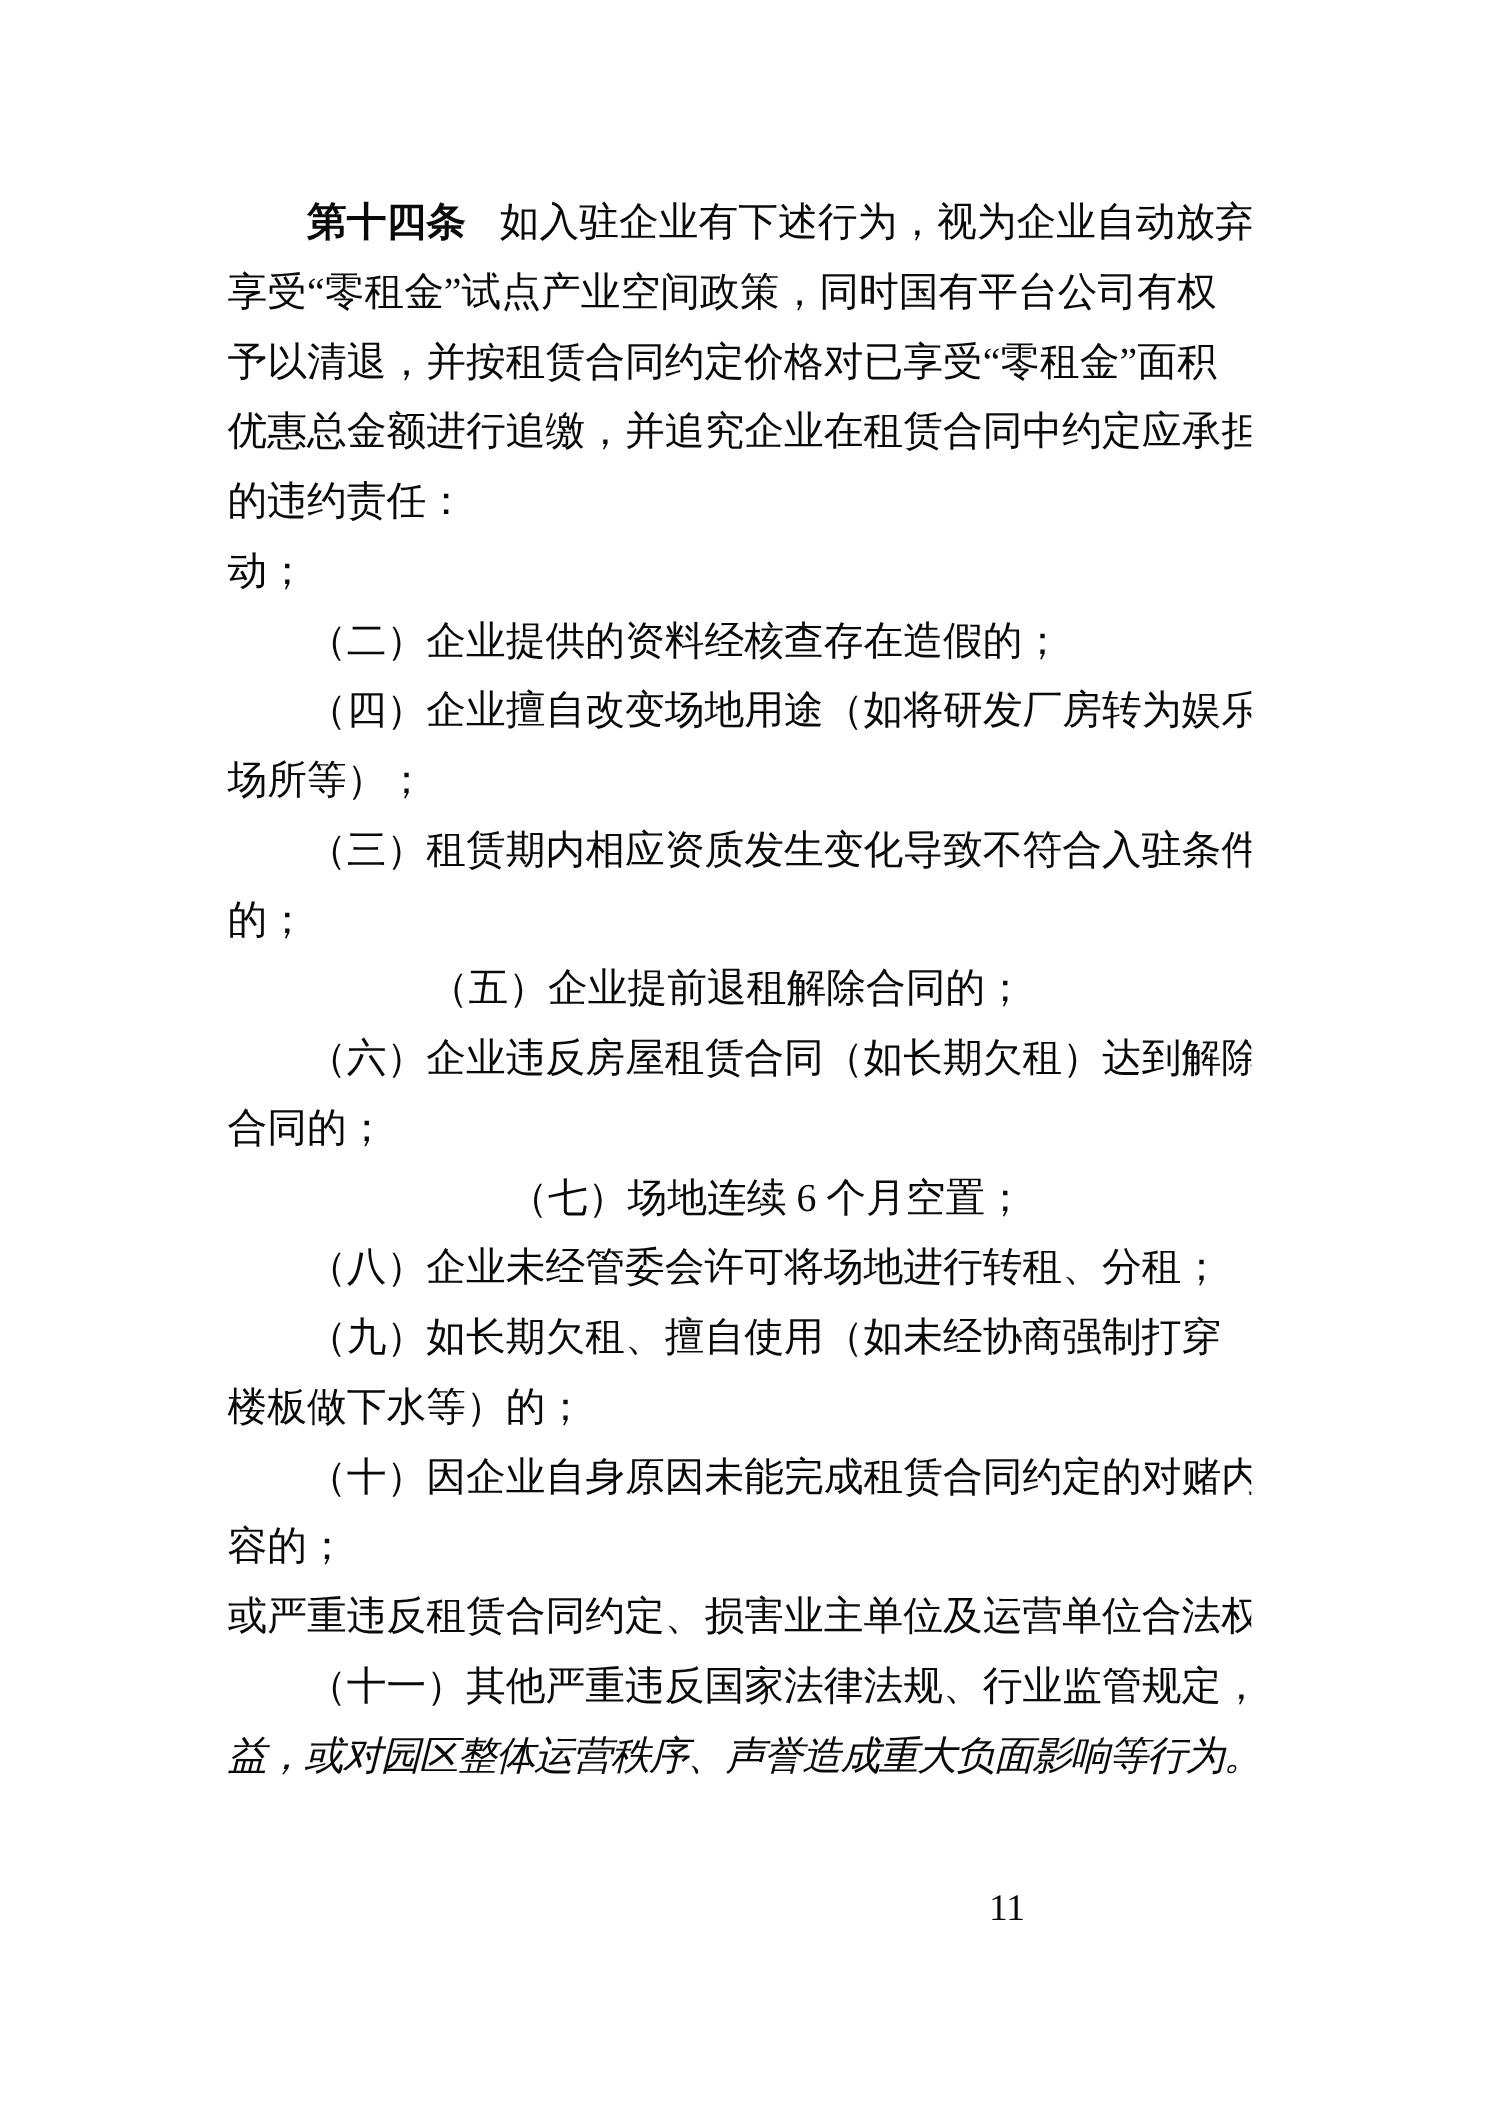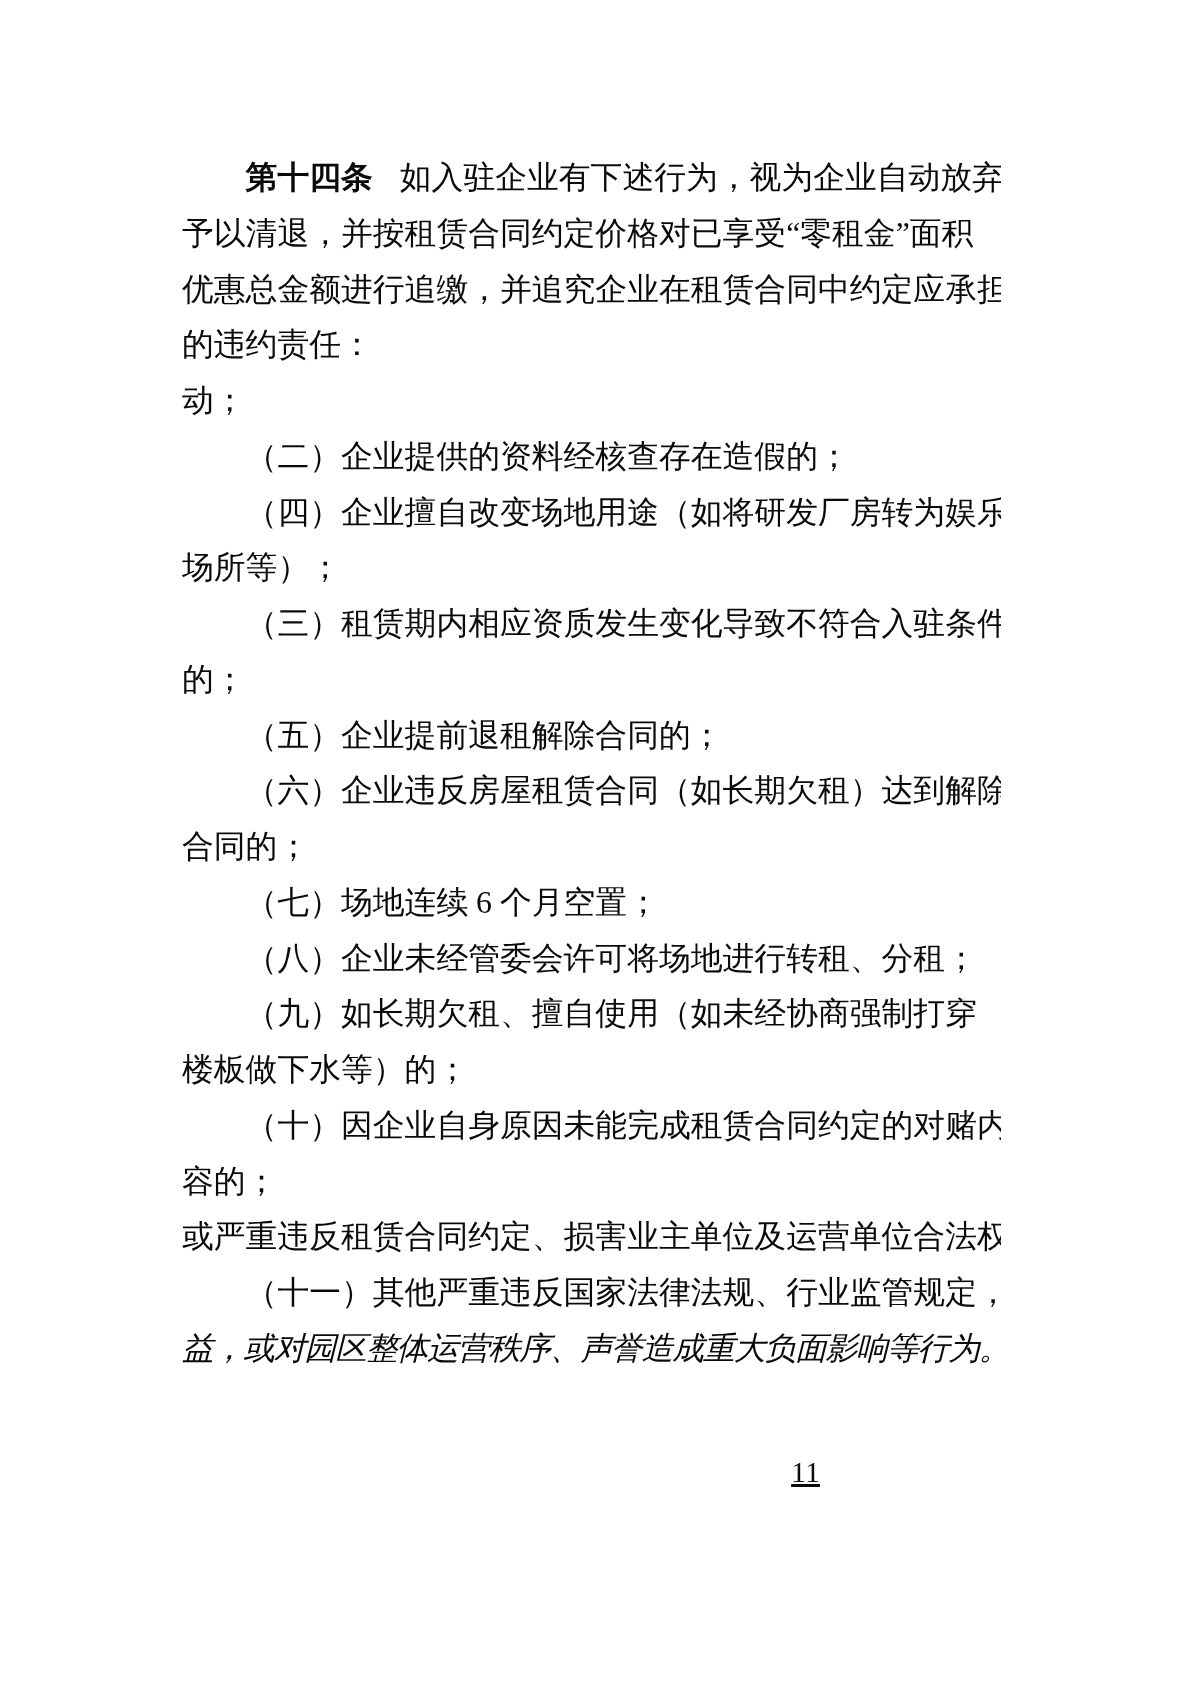--- a/index.html
+++ b/index.html
@@ -18,45 +18,45 @@
     color: #0a0a0a;
     font-size: 31.8px;
     overflow: hidden;
   }
   .para { margin: 0; padding: 0; }
   .line {
     height: 55.75px;
     line-height: 55.75px;
     white-space: nowrap;
   }
-  .indent { text-indent: 2em; }
+  .indent { text-indent: 2em; text-align: right; }
   .fill {
     text-align: justify;
     text-align-last: justify;
   }
   .lead {
     font-weight: bold;
     margin-right: 0.85em;
   }
   .pagenum {
     margin-top: 78px;
     text-align: right;
     font-size: 30px;
     line-height: 34px;
     color: #0a0a0a;
-    text-decoration: underline;
   }
 </style>
 </head>
 <body>
 
 <div class="page">
   <div id="article-body">
       <div class="para">
         <div class="line indent fill"><b class="lead">第十四条</b><span>如入驻企业有下述行为，视为企业自动放弃</span></div>
+        <div class="line fill">享受“零租金”试点产业空间政策，同时国有平台公司有权</div>
         <div class="line fill">予以清退，并按租赁合同约定价格对已享受“零租金”面积</div>
         <div class="line fill">优惠总金额进行追缴，并追究企业在租赁合同中约定应承担</div>
         <div class="line">的违约责任：</div>
       </div>
       <div class="para">
         <div class="line">动；</div>
       </div>
       <div class="para">
         <div class="line indent">（二）企业提供的资料经核查存在造假的；</div>
       </div>

